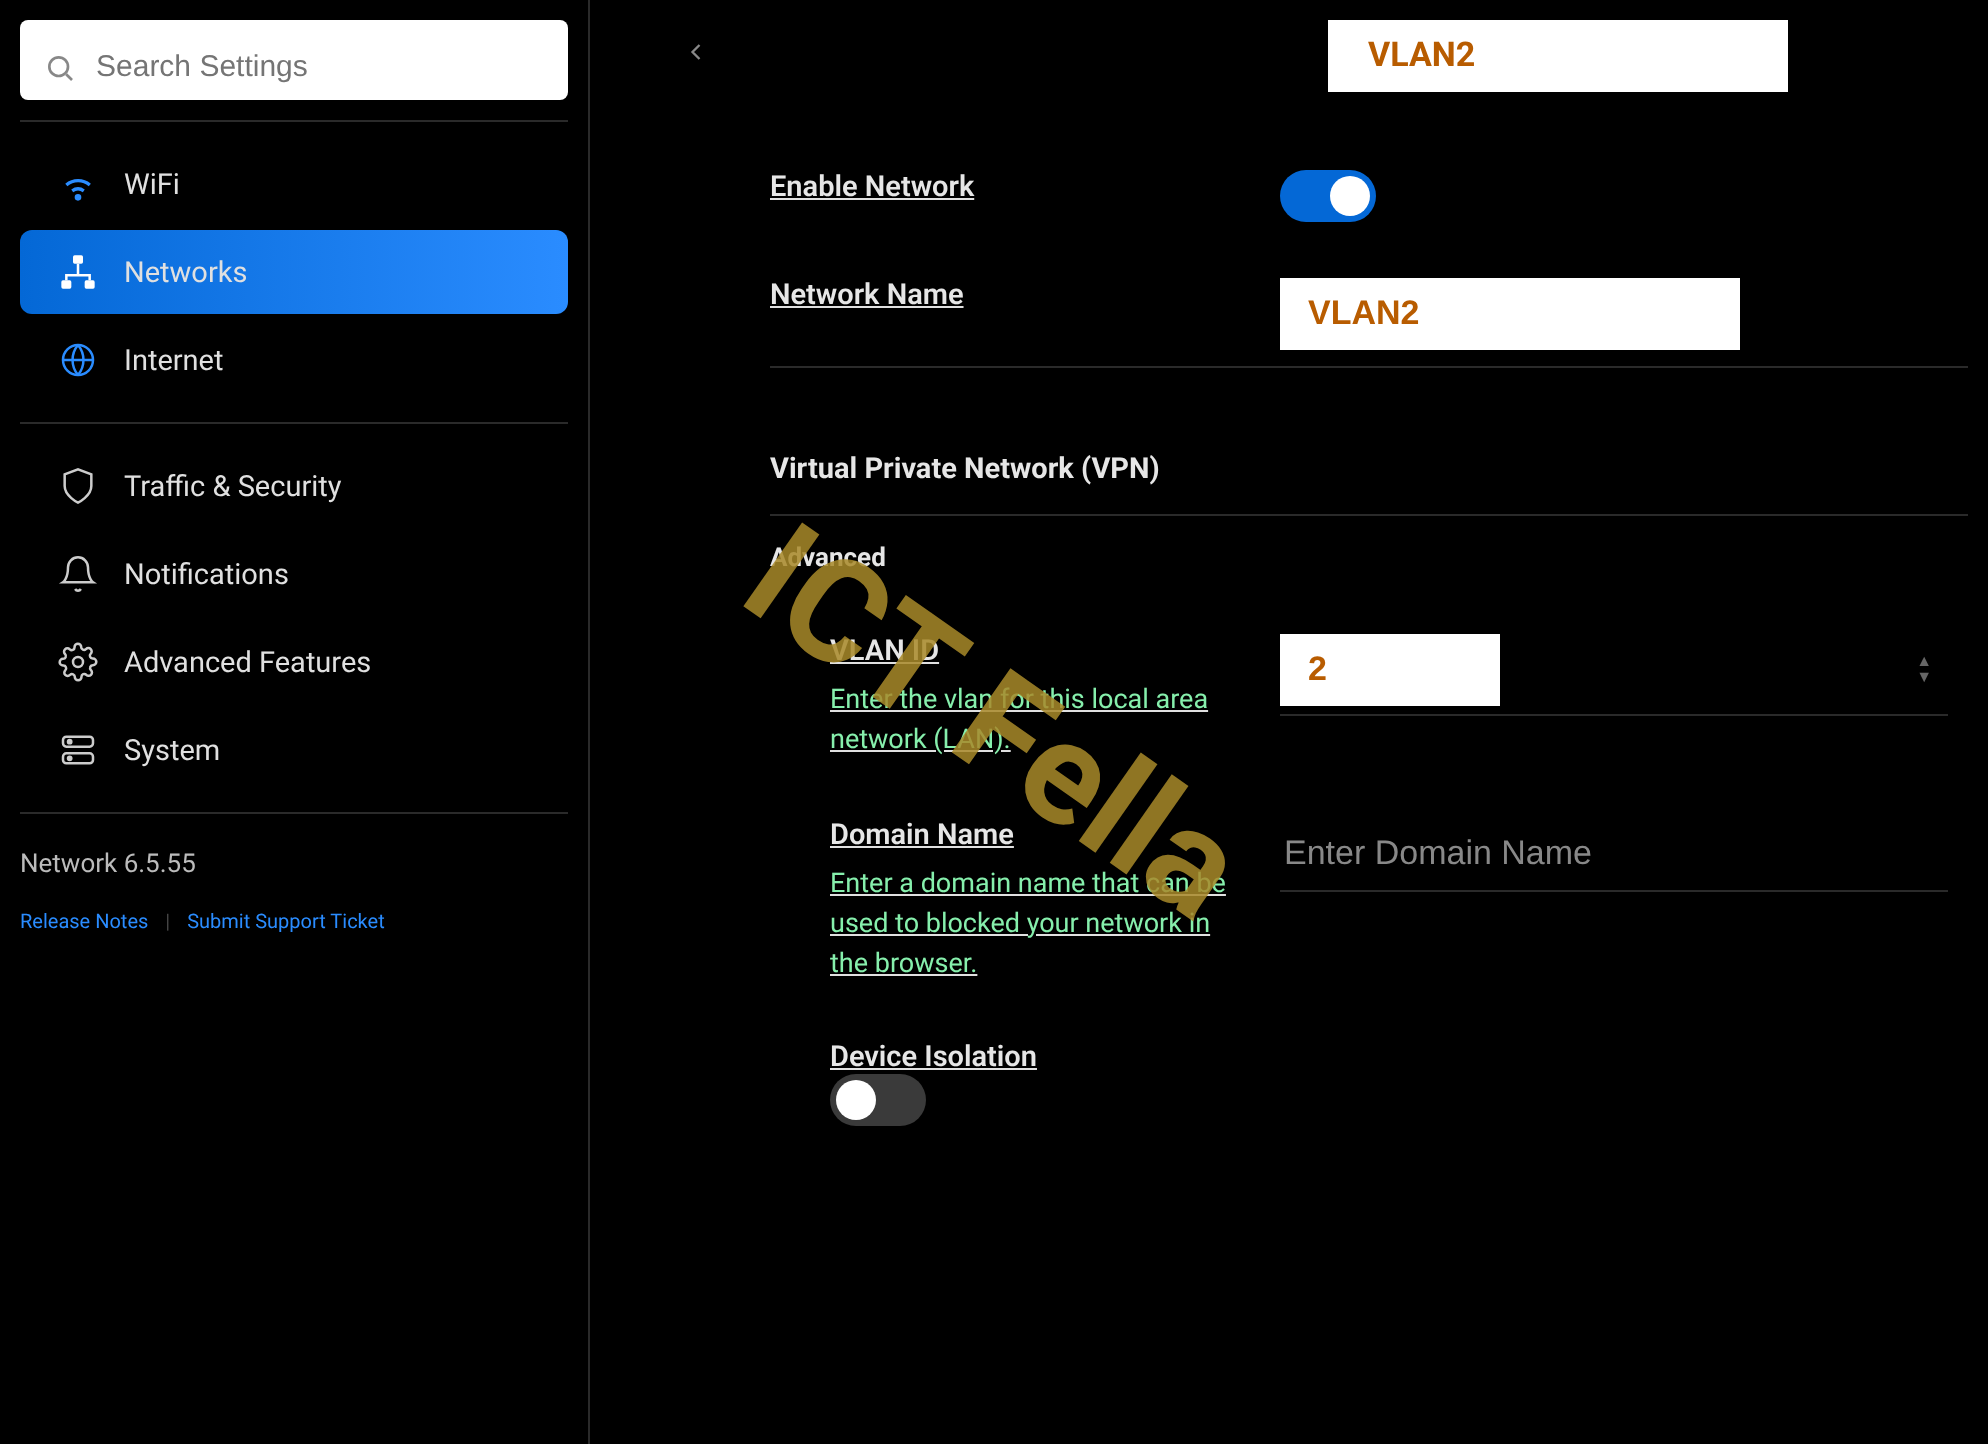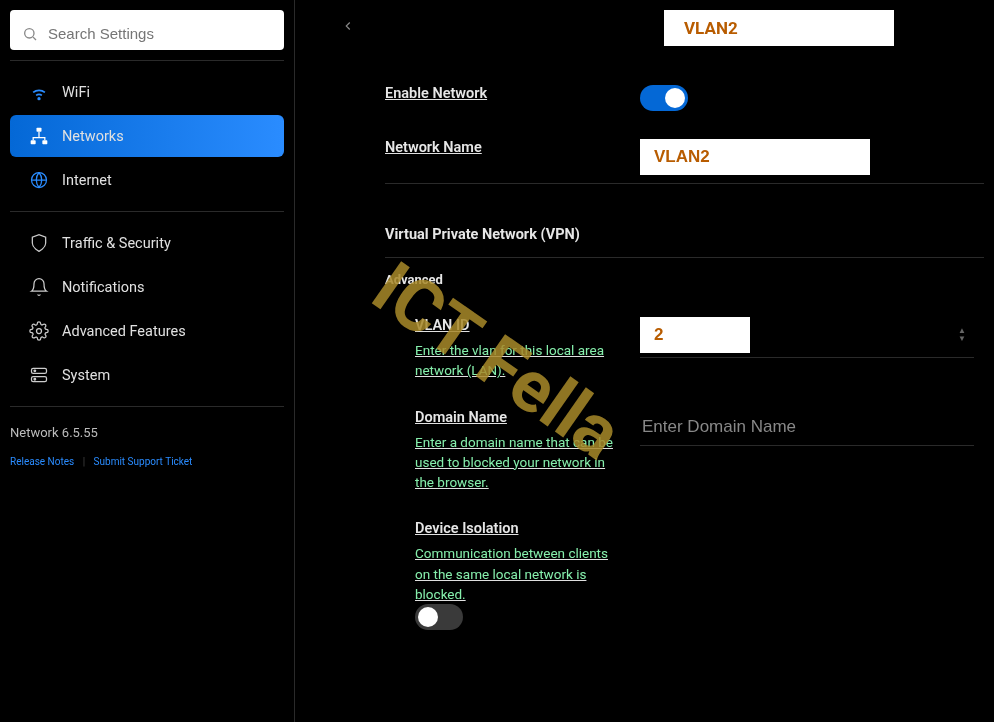--- a/index.html
+++ b/index.html
@@ -383,21 +383,20 @@
         <div class="form-help">Enter a domain name that can be used to blocked your network in the browser.</div>
       </div>
       <div class="form-control-col">
         <input class="text-input" placeholder="Enter Domain Name" style="">
       </div>
     </div>
 
     <div class="form-row" style="margin-left:30px;flex-direction:column;">
       <div class="form-label-col" style="width:225px;">
         <div class="form-label">Device Isolation</div>
-        <div class="form-help">Communication between clients on the same local network is blocked.</div>
       </div>
       <div class="form-control-col">
         <div class="toggle off">
             <div class="knob"></div>
           </div>
       </div>
     </div>
   </div>
 </div>
 

